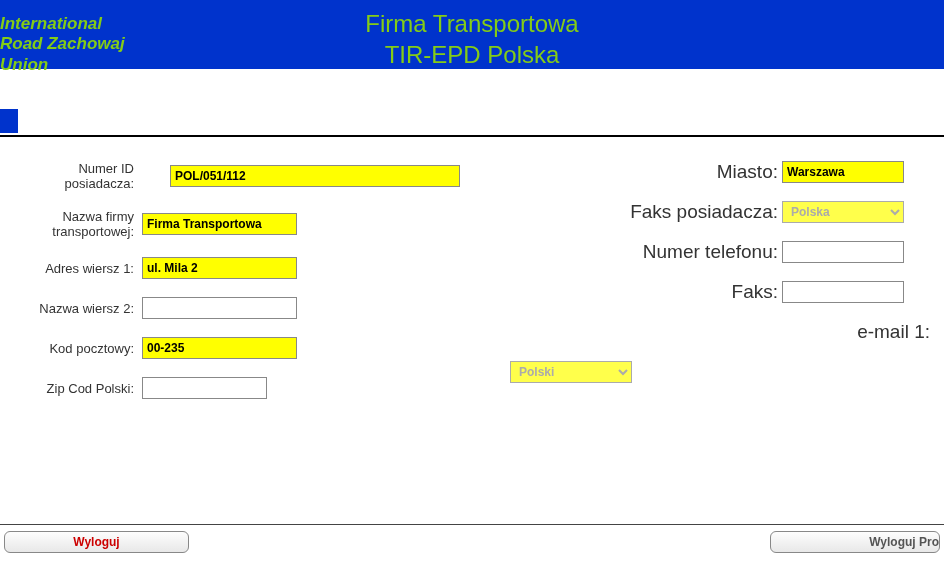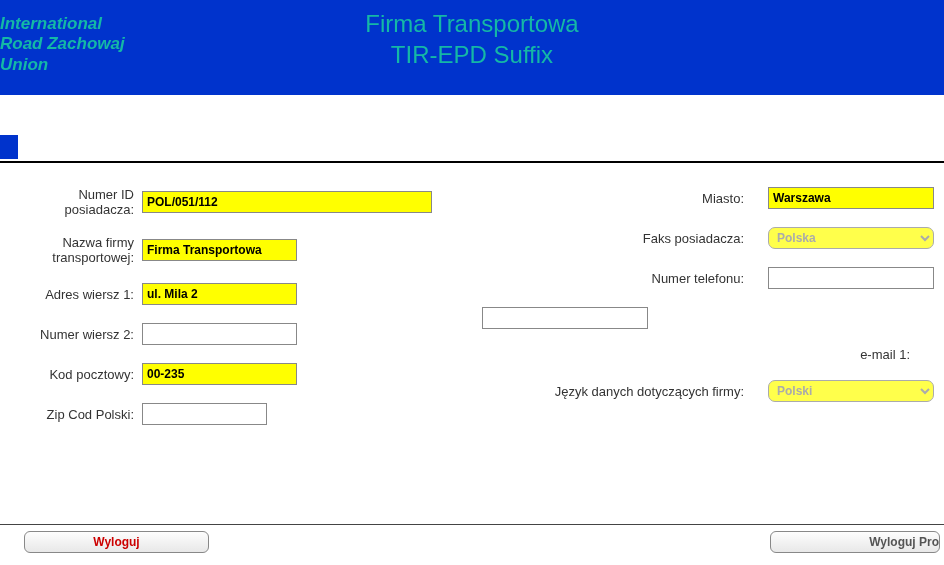--- a/index.html
+++ b/index.html
@@ -1,22 +1,22 @@
 <!DOCTYPE html>
 <html><head>
   <meta charset="utf-8">
   <style>
     * { box-sizing: border-box; margin: 0; padding: 0; }
     body { font-family: Verdana, Arial, sans-serif; background: #fff; width: 944px; height: 565px; overflow: hidden; }
     
     .header {
       background: #0033cc;
-      height: 95px;
+      height: 69px;
       position: relative;
-      color: #14b8a6;
+      color: #84cc16;
     }
     .logo {
       position: absolute;
       left: 0;
       top: 14px;
       font-weight: bold;
       font-style: italic;
       font-size: 17px;
       line-height: 1.2;
     }
@@ -60,46 +60,45 @@
     .col-left .label {
       flex: 0 0 132px;
       text-align: right;
       padding-right: 8px;
       font-size: 13px;
       color: #333;
     }
     .col-right .label {
       flex: 1;
       text-align: right;
-      padding-right: 24px;
-      font-size: 13px;
+      padding-right: 4px;
+      font-size: 19px;
       color: #333;
     }
     .col-right .field-wrap { flex: 0 0 152px; }
     .col-left .field-wrap { flex: 1; }
     
     input.field, select.field {
       border: 1px solid #888;
       height: 22px;
       padding: 1px 4px;
       font-family: Verdana, Arial, sans-serif;
       font-size: 12px;
       font-weight: bold;
     }
     .yellow { background: #ffff00; }
     .white { background: #fff; }
     
-    .w-wide { width: 290px; }
+    .w-wide { width: 290px; margin-left: 28px; }
     .w-med { width: 155px; }
     .w-small { width: 125px; }
-    .w-right { width: 166px; }
+    .w-right { width: 122px; }
     
     select.field {
       color: #888;
-      border-radius: 7px;
     }
     
     .footer {
       position: absolute;
       bottom: 12px;
       left: 0;
       right: 0;
     }
     .footer-line {
       border-top: 1px solid #444;
@@ -112,37 +111,36 @@
     }
     .btn {
       border: 1px solid #888;
       border-radius: 6px;
       background: linear-gradient(#fdfdfd, #e8e8e8);
       padding: 3px 6px;
       font-family: Verdana, Arial, sans-serif;
       font-size: 12px;
       cursor: pointer;
       min-width: 185px;
-      margin-left: 20px;
     }
     .btn-logout { color: #cc0000; font-weight: bold; }
     .btn-save { color: #555; font-weight: bold; min-width: 170px; text-align: right; padding-right: 0; overflow: hidden;}
   </style>
 </head>
 <body>
 
 <div class="header">
   <div class="logo">
     <div>International</div>
     <div>Road Zachowaj</div>
     <div>Union</div>
   </div>
   <div class="header-title">
     <div>Firma Transportowa</div>
-    <div>TIR-EPD Suffix</div>
+    <div>TIR-EPD Polska</div>
   </div>
 </div>
 
 <div class="tab-area">
   <span class="tab"></span>
   <div class="tab-divider"></div>
 </div>
 
 <div class="form-area">
   <div class="col-left">
@@ -156,21 +154,21 @@
       <div class="label">Nazwa firmy transportowej:</div>
       <div class="field-wrap"><input class="field yellow w-med" value="Firma Transportowa" style=""></div>
     </div>
 
     <div class="row">
       <div class="label">Adres wiersz 1:</div>
       <div class="field-wrap"><input class="field yellow w-med" value="ul. Mila 2" style=""></div>
     </div>
 
     <div class="row">
-      <div class="label">Numer wiersz 2:</div>
+      <div class="label">Nazwa wiersz 2:</div>
       <div class="field-wrap"><input class="field white w-med" value="" style=""></div>
     </div>
 
     <div class="row">
       <div class="label">Kod pocztowy:</div>
       <div class="field-wrap"><input class="field yellow w-med" value="00-235" style=""></div>
     </div>
 
     <div class="row">
       <div class="label">Zip Cod Polski:</div>
@@ -195,29 +193,29 @@
         </select>
       </div>
     </div>
 
     <div class="row">
       <div class="label">Numer telefonu:</div>
       <div class="field-wrap"><input class="field white w-right" value="" style=""></div>
     </div>
 
     <div class="row">
+      <div class="label">Faks:</div>
       <div class="field-wrap"><input class="field white w-right" value="" style=""></div>
     </div>
 
     <div class="row">
       <div class="label">e-mail 1:</div>
     </div>
 
     <div class="row">
-      <div class="label">Język danych dotyczących firmy:</div>
       <div class="field-wrap">
         <select class="field yellow w-right" disabled="">
           <option>Polski</option>
         </select>
       </div>
     </div>
 
   </div>
 </div>
 

